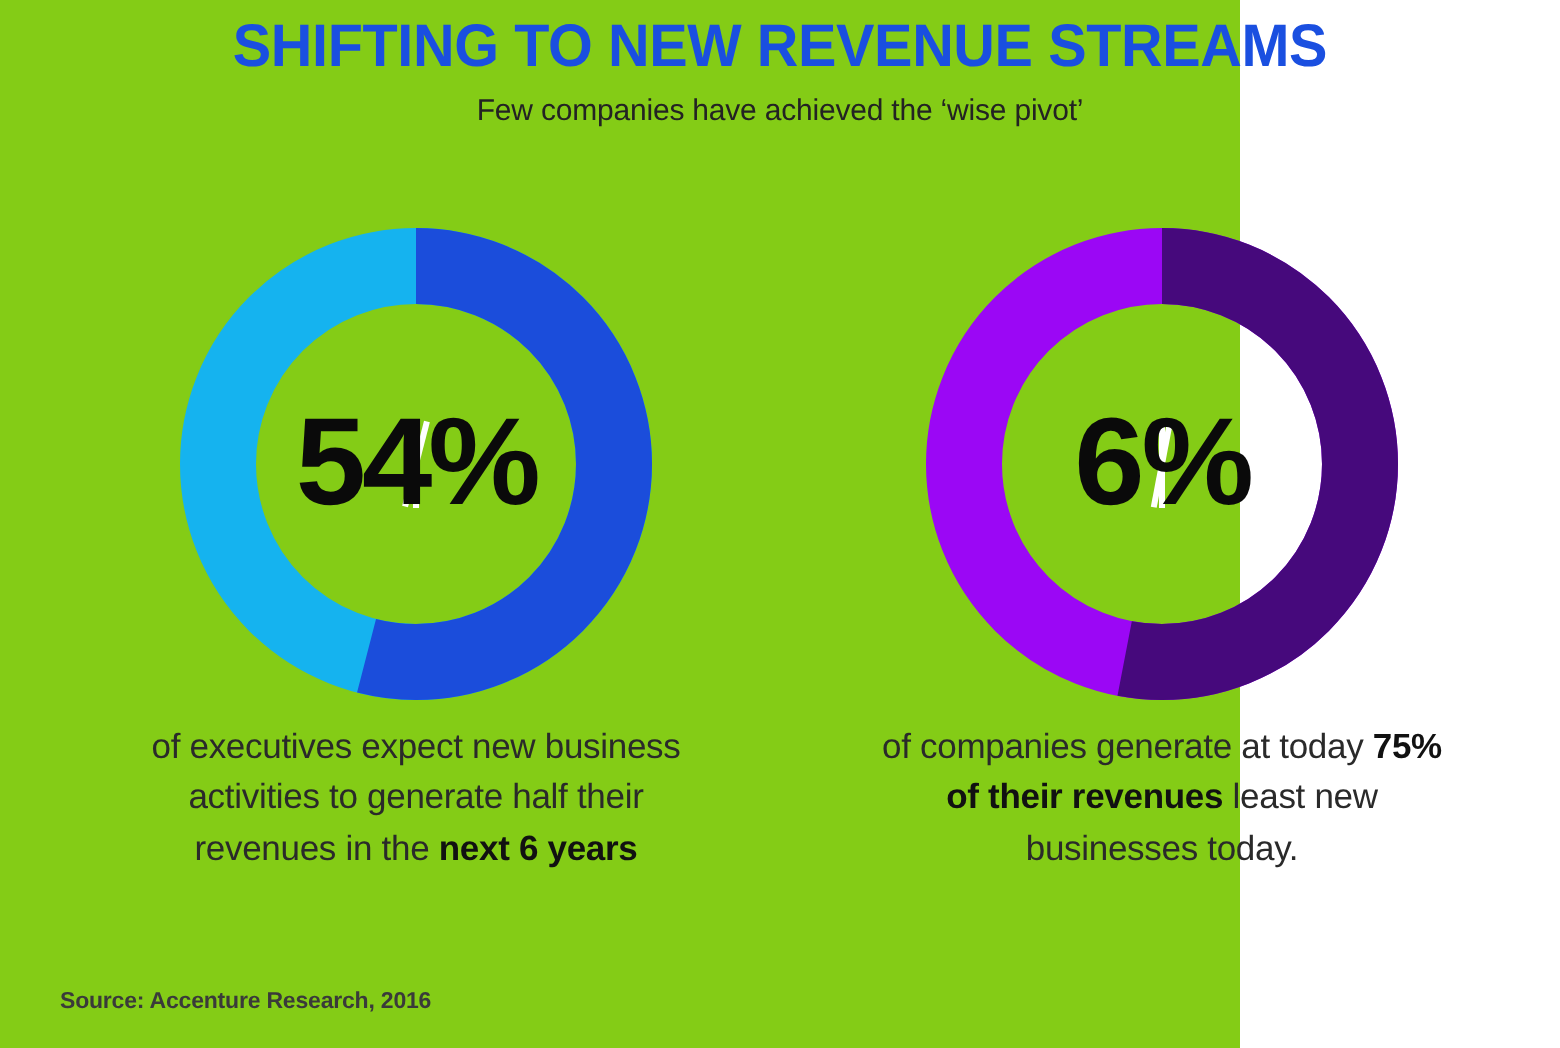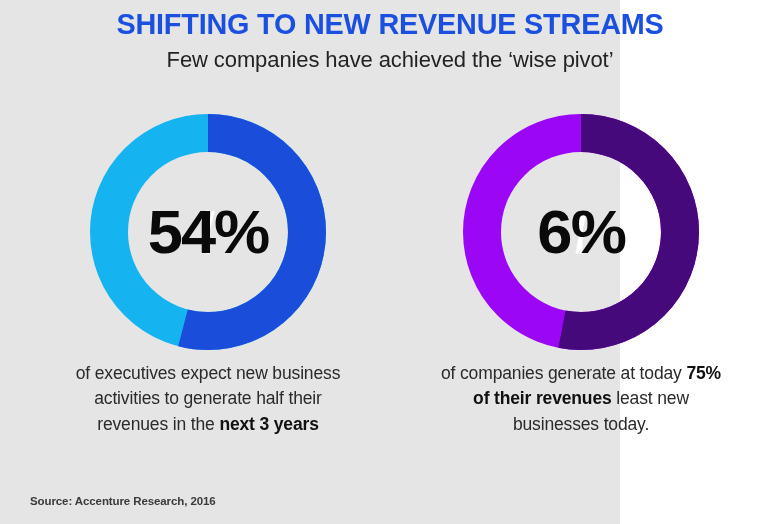--- a/index.html
+++ b/index.html
@@ -14,21 +14,21 @@
     font-family: "Liberation Sans", sans-serif;
     color: #1b1b1b;
     position: relative;
   }
 
   #infographic {
     position: absolute;
     left: 0; top: 0;
     width: 620px;
     height: 524px;
-    background: #e5e5e5;
+    background: #84cc16;
   }
 
   
   .header {
     position: absolute;
     left: 0;
     top: 8px;
     width: 780px;
     text-align: center;
   }
@@ -38,21 +38,21 @@
     font-weight: bold;
     letter-spacing: -0.2px;
     color: #1a4fe0;
     line-height: 1.05;
     transform: scaleX(0.96);
     transform-origin: center;
     white-space: nowrap;
   }
   .subtitle {
     margin-top: 7px;
-    font-size: 22px;
+    font-size: 15px;
     font-weight: 400;
     color: #232323;
     letter-spacing: -0.1px;
     white-space: nowrap;
   }
 
   
   .panels {
     position: absolute;
     left: 0;
@@ -151,21 +151,21 @@
           <circle cx="118" cy="118" r="99" fill="none" stroke="#1b4ddb" stroke-width="38" stroke-dasharray="335.90 286.14" stroke-dashoffset="0" transform="rotate(-90 118 118)"></circle>
 
           <line x1="118" y1="96" x2="118" y2="140" stroke="#ffffff" stroke-width="3"></line>
           <line x1="118" y1="96" x2="118" y2="140" stroke="#ffffff" stroke-width="3" transform="rotate(194.40 118 118)"></line>
         </svg>
         <div class="donut-center">
           <span class="donut-value">54%</span>
         </div>
       </div>
       <div class="caption">
-        <span>of executives expect new business activities to generate half their revenues in the </span><b>next 3 years</b><span></span>
+        <span>of executives expect new business activities to generate half their revenues in the </span><b>next 6 years</b><span></span>
       </div>
     </div>
 
     <div class="panel panel-right">
       <div class="donut-wrap">
         <svg class="donut-svg" viewBox="0 0 236 236">
 
           <circle cx="118" cy="118" r="99" fill="none" stroke="#9b07f5" stroke-width="38"></circle>
 
           <circle cx="118" cy="118" r="99" fill="none" stroke="#46097c" stroke-width="38" stroke-dasharray="329.68 292.36" stroke-dashoffset="0" transform="rotate(-90 118 118)"></circle>

